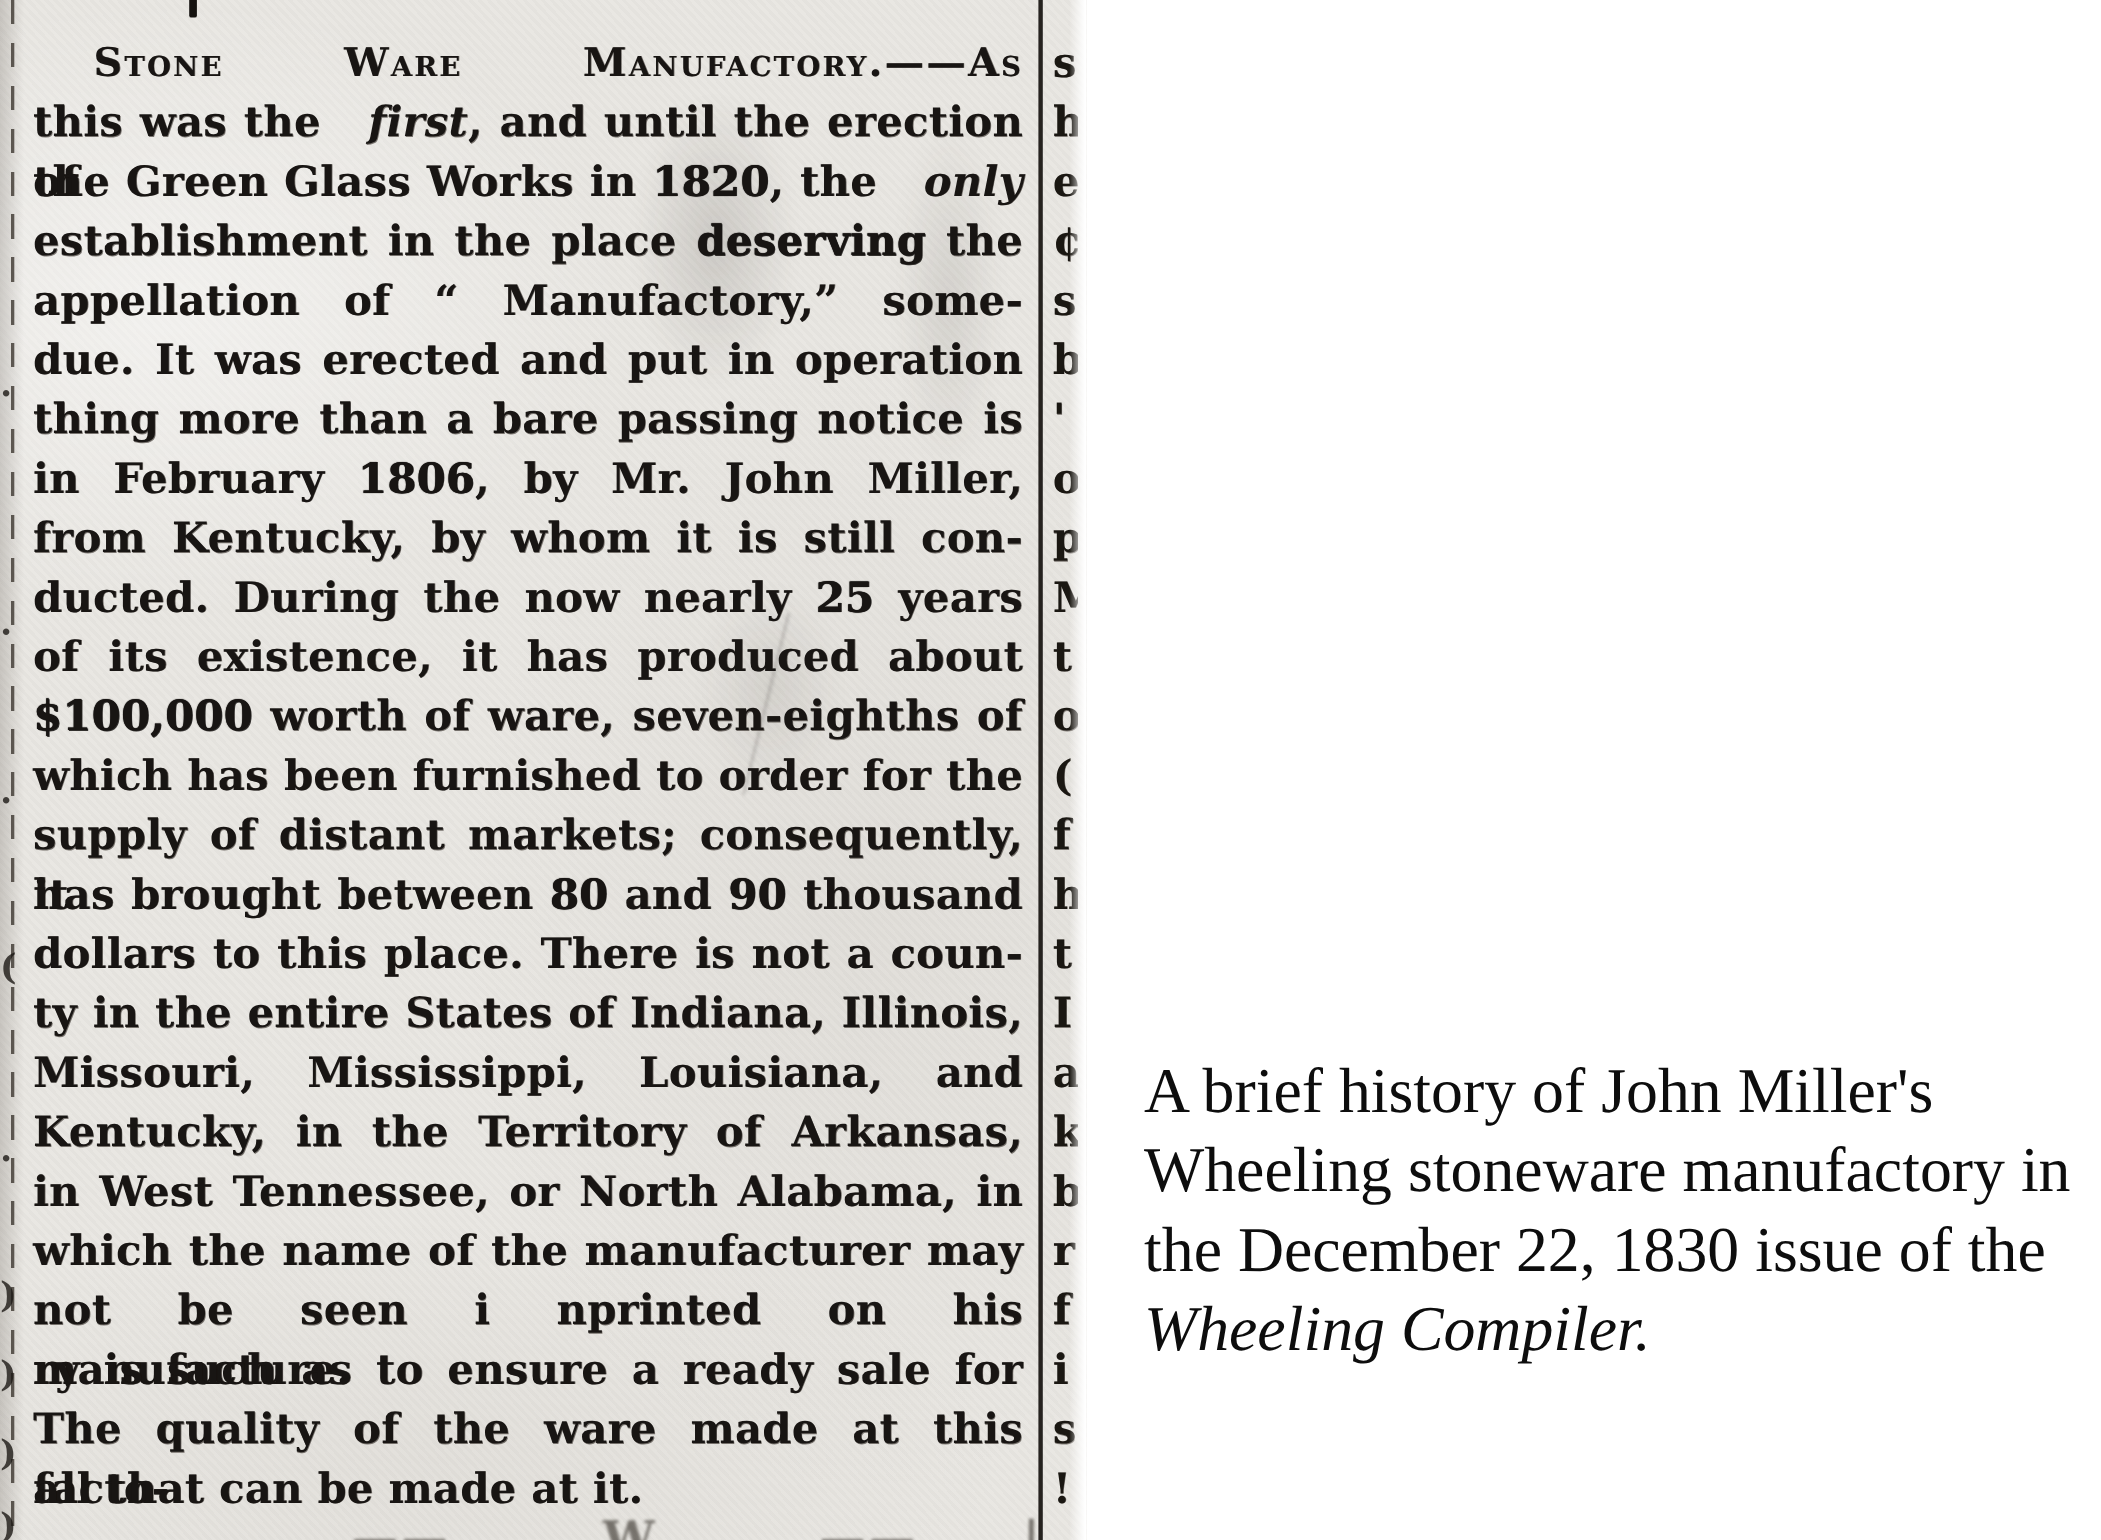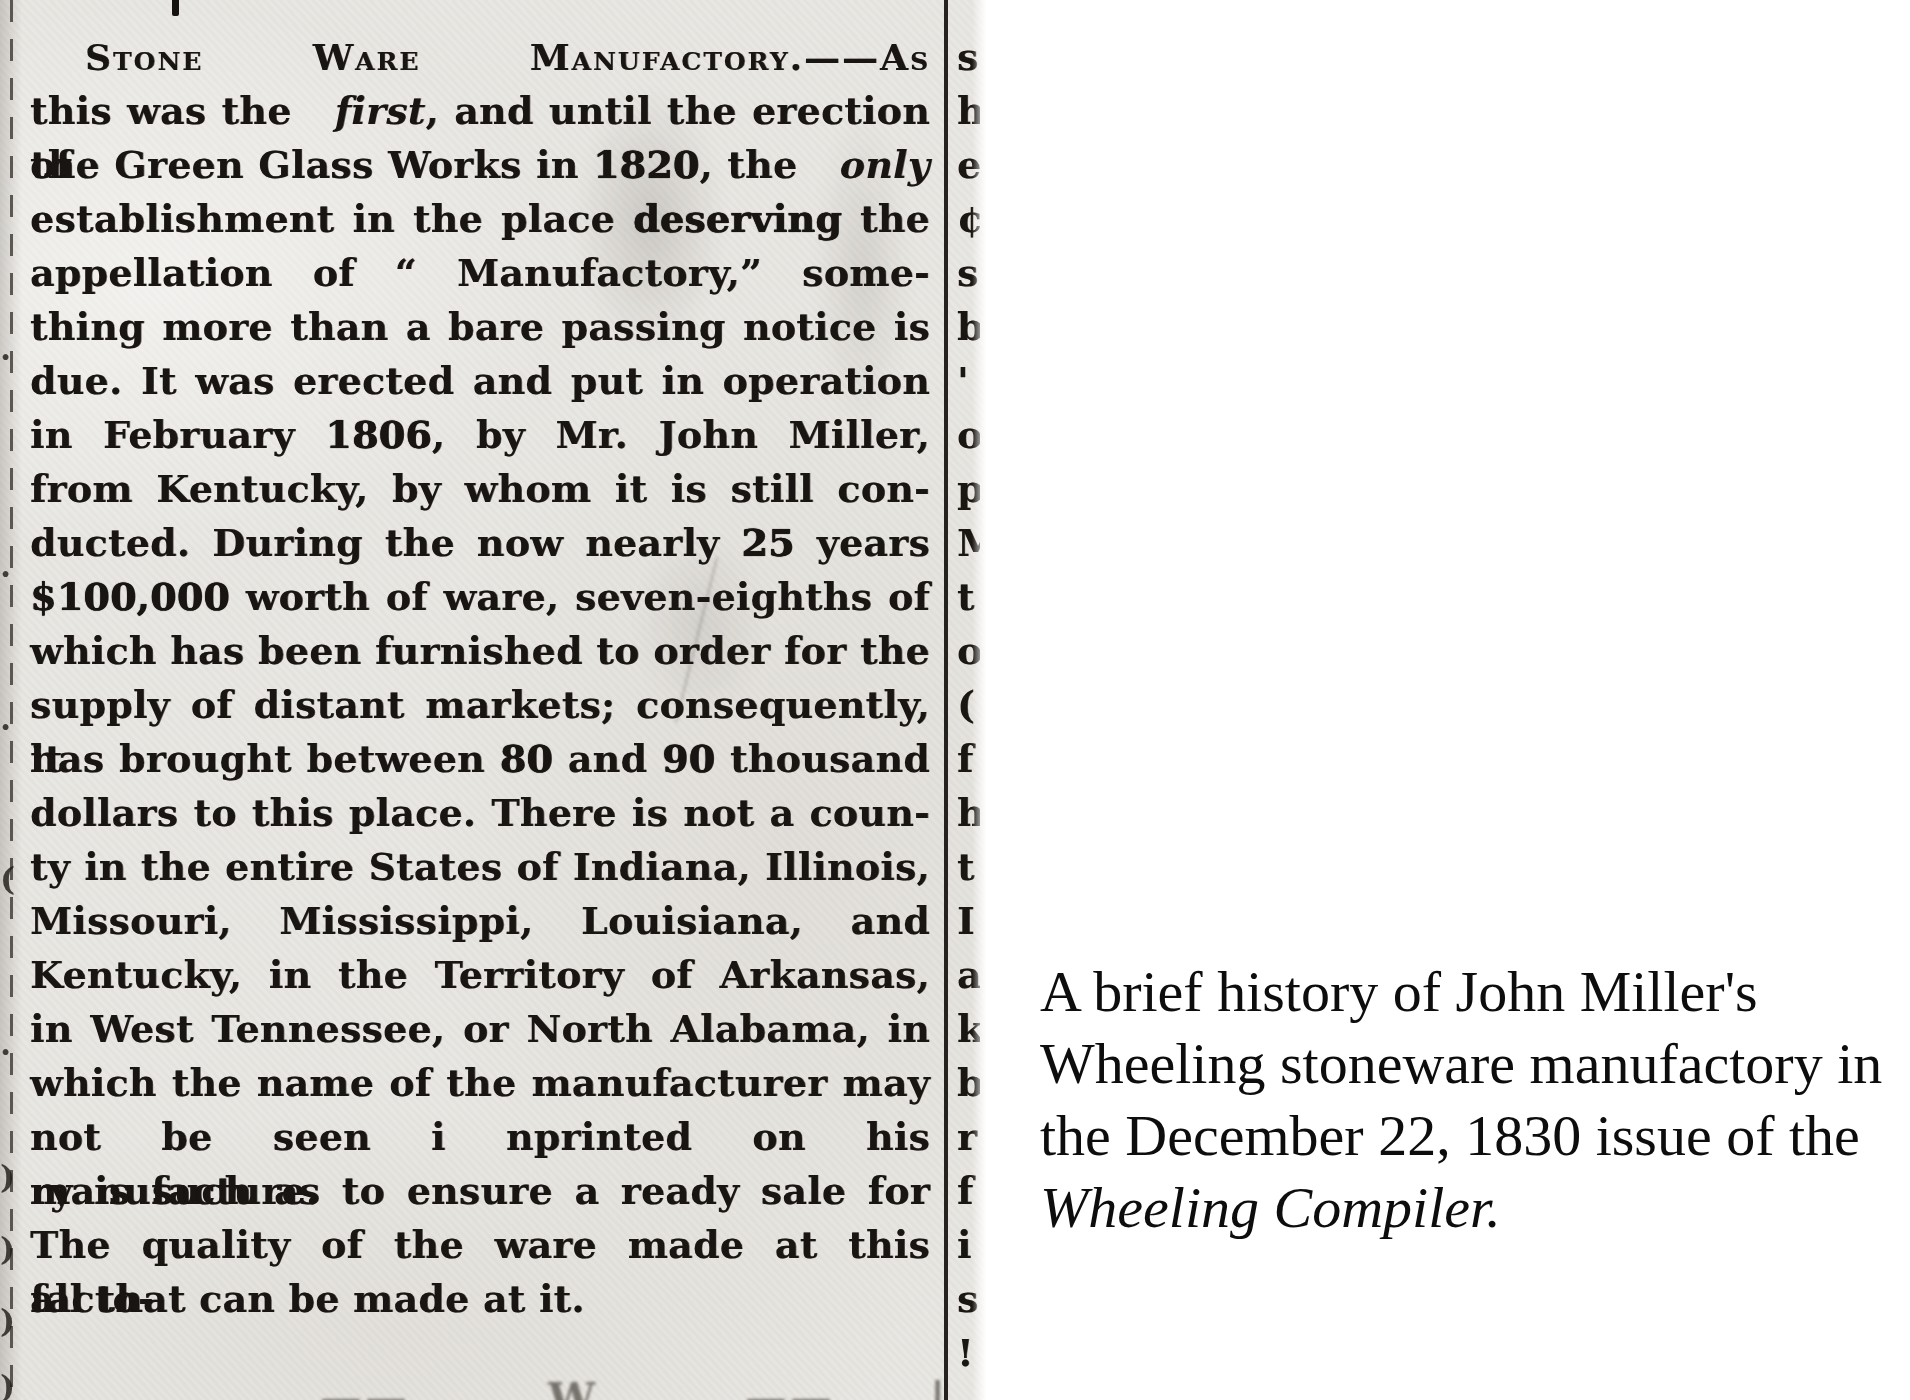--- a/index.html
+++ b/index.html
@@ -98,25 +98,26 @@
   <div class="smudge smudge-3"></div>
   <div class="smudge crease"></div>
   <div class="top-mark"></div>
 
   <div class="np-column">
       <div class="np-line np-title">Stone Ware Manufactory.——As</div>
       <div class="np-line">this was the <em>first</em>, and until the erection of</div>
       <div class="np-line">the Green Glass Works in <strong>1820</strong>, the <em>only</em></div>
       <div class="np-line">establishment in the place <strong>deserving</strong> the</div>
       <div class="np-line">appellation of “ Manufactory,” some-</div>
+      <div class="np-line">due. It was erected and put in operation</div>
       <div class="np-line">thing more than a bare passing notice is</div>
-      <div class="np-line">due. It was erected and put in operation</div>
       <div class="np-line">in February <strong>1806</strong>, by Mr. John Miller,</div>
       <div class="np-line">from Kentucky, by whom it is still con-</div>
       <div class="np-line">ducted. During the now nearly <strong>25</strong> years</div>
+      <div class="np-line">of its existence, it has produced about</div>
       <div class="np-line"><strong>$100,000</strong> worth of ware, seven-eighths of</div>
       <div class="np-line">which has been furnished to order for the</div>
       <div class="np-line">supply of distant markets; consequently, it</div>
       <div class="np-line">has brought between <strong>80</strong> and <strong>90</strong> thousand</div>
       <div class="np-line">dollars to this place. There is not a coun-</div>
       <div class="np-line">ty in the entire States of Indiana, Illinois,</div>
       <div class="np-line">Missouri, Mississippi, Louisiana, and</div>
       <div class="np-line">Kentucky, in the Territory of Arkansas,</div>
       <div class="np-line">in West Tennessee, or North Alabama, in</div>
       <div class="np-line">which the name of the manufacturer may</div>

